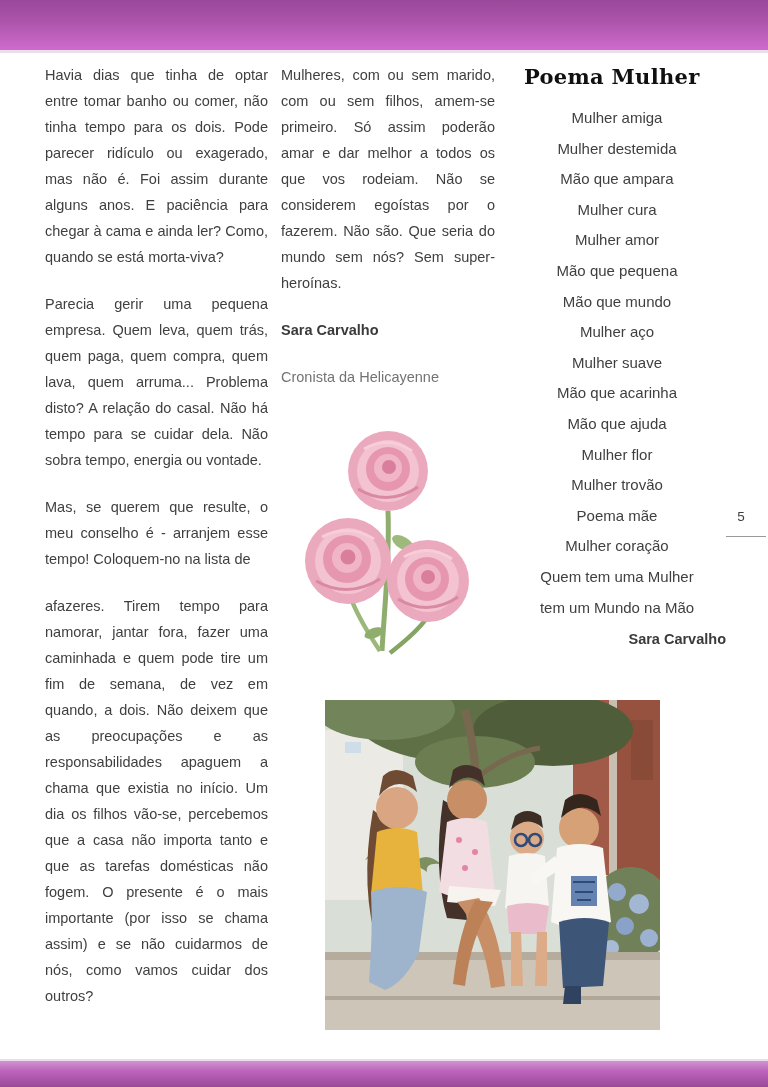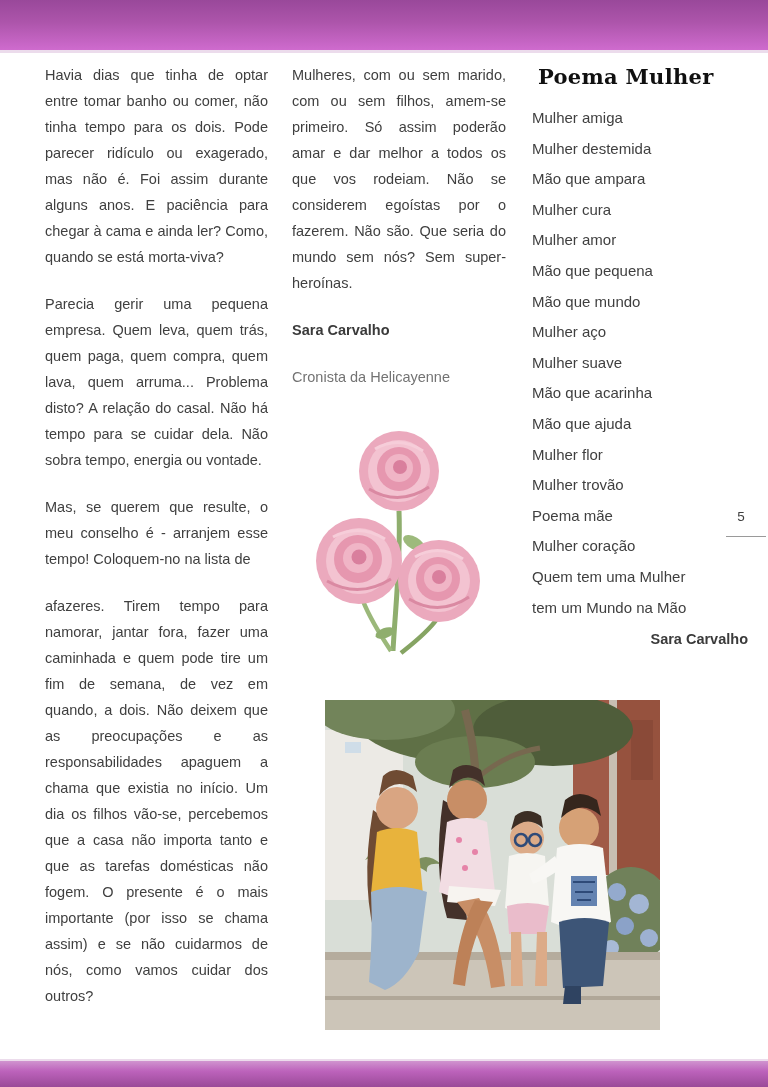--- a/index.html
+++ b/index.html
@@ -15,21 +15,21 @@
     background:linear-gradient(to bottom,#99489a 0%,#ad55ab 45%,#cf6bce 100%);
     border-bottom:3px solid #ecdcec;
   }
   .footer-bar{
     position:absolute;bottom:0;left:0;width:768px;height:26px;
     background:linear-gradient(to bottom,#d094cf 0%,#bc62bb 40%,#9a4a98 100%);
     border-top:2px solid #ecdcec;
   }
   .content{
     position:absolute;top:62px;left:45px;
-    display:flex;gap:24px;
+    display:flex;gap:13px;
   }
   .col{color:#3f3f3f;}
   .col-1{width:223px;}
   .col-2{width:214px;}
   .col-3{width:218px;}
   .col-1 p, .col-2 p{
     font-size:14.5px;line-height:26px;
     text-align:justify;text-justify:inter-word;
     margin:0 0 21px 0;
   }
@@ -39,24 +39,24 @@
   }
   .byline-role{
     font-size:13.5px;text-align:right;margin:14px 0 0 0;color:#737373;
   }
   .roses-figure{
     width:176px;height:246px;margin:16px auto 0 auto;
   }
   .poem-title{
     font-family:"DejaVu Serif", serif;
     font-weight:bold;font-size:21px;color:#101010;
-    margin:2px 0 14px 8px;letter-spacing:0.3px;
+    margin:2px 0 14px 16px;letter-spacing:0.3px;
   }
   .poem-list{
-    list-style:none;margin:2px;padding:0;
+    list-style:none;margin:8px;padding:0;text-align:center;
   }
   .poem-list li{
     font-size:15px;line-height:30.6px;color:#3f3f3f;
   }
   .poem-author{
     font-weight:bold;font-size:14.5px;text-align:right;
     margin:8px 0 0 0;color:#3a3a3a;
   }
   .family-figure{
     position:absolute;left:325px;top:700px;width:335px;height:330px;

